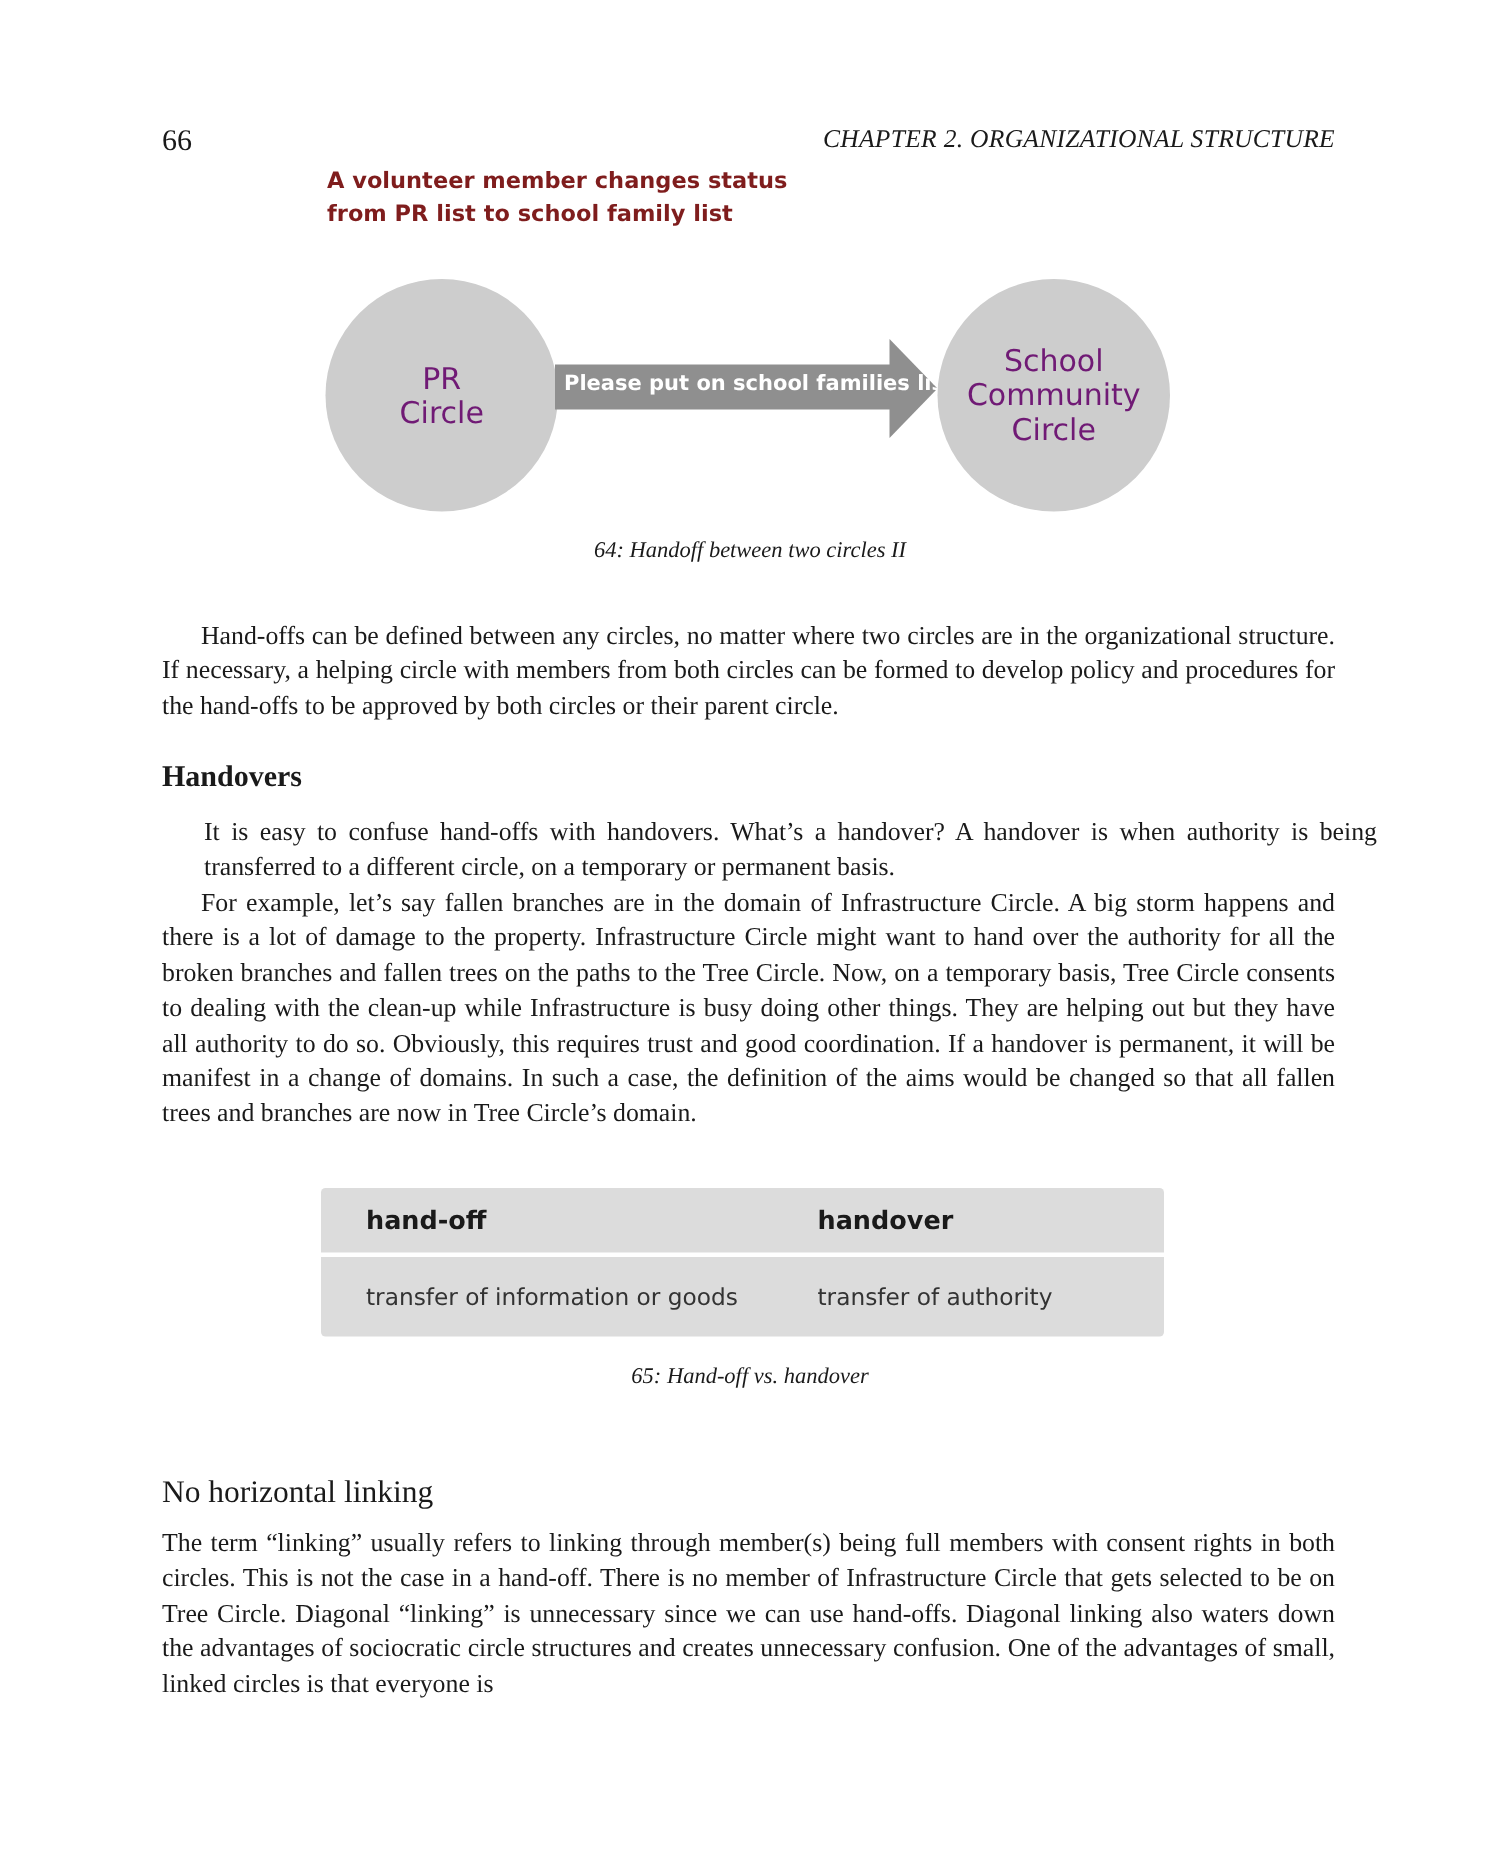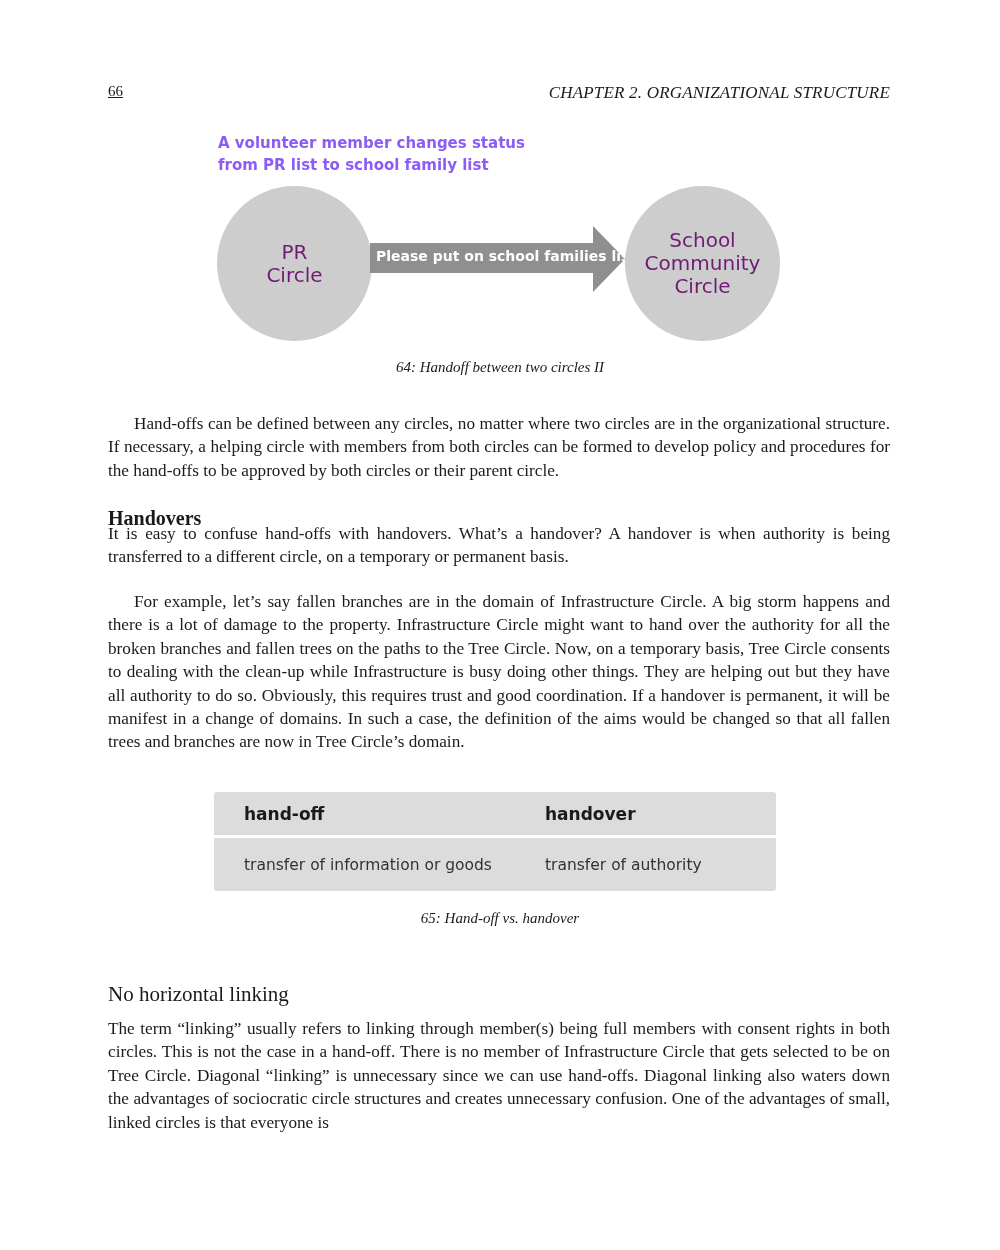--- a/index.html
+++ b/index.html
@@ -1,42 +1,42 @@
 <!DOCTYPE html>
 <html><head>
   <meta charset="utf-8">
   <style>
     html, body { margin: 0; padding: 0; background: #ffffff; }
     body { width: 1000px; height: 1250px; position: relative; overflow: hidden; color: #1a1a1a; }
     .serif { font-family: "Liberation Serif", "DejaVu Serif", serif; }
     .sans { font-family: "DejaVu Sans", "Liberation Sans", sans-serif; }
 
-    .page-number { position: absolute; left: 108px; top: 83px; font-size: 15px; text-decoration: underline; }
+    .page-number { position: absolute; left: 108px; top: 83px; font-size: 20px; }
     .running-head { position: absolute; right: 110px; top: 83px; font-size: 17px; font-style: italic; letter-spacing: 0.2px; }
 
-    .fig-title { position: absolute; left: 218px; top: 132px; font-size: 15px; font-weight: bold; line-height: 22px; color: #8b5cf6; }
+    .fig-title { position: absolute; left: 218px; top: 109px; font-size: 15px; font-weight: bold; line-height: 22px; color: #7f1d1d; }
 
     .circle { position: absolute; border-radius: 50%; background: #cdcdcd; display: flex; align-items: center; justify-content: center; text-align: center; font-size: 20px; line-height: 23px; color: #701a75; }
     .circle-left { left: 217px; top: 186px; width: 155px; height: 155px; }
     .circle-right { left: 625px; top: 186px; width: 155px; height: 155px; text-align: center; }
 
     .arrow { position: absolute; left: 370px; top: 226px; width: 258px; height: 66px; }
     .arrow-shaft { position: absolute; left: 0; top: 17px; width: 225px; height: 30px; background: #8f8f8f; }
     .arrow-head { position: absolute; left: 223px; top: 0; width: 0; height: 0; border-top: 33px solid transparent; border-bottom: 33px solid transparent; border-left: 32px solid #8f8f8f; }
     .arrow-label { position: absolute; left: 6px; top: 22px; font-size: 14px; font-weight: bold; color: #ffffff; white-space: nowrap; }
 
     .caption { position: absolute; width: 1000px; left: 0; text-align: center; font-size: 15px; font-style: italic; }
     .caption-64 { top: 359px; }
     .caption-65 { top: 910px; }
 
     .para { position: absolute; left: 108px; width: 782px; font-size: 17.2px; line-height: 23.4px; text-align: justify; margin: 0; }
     .indent { text-indent: 26px; }
     .p1 { top: 412px; }
     .h-handovers { position: absolute; left: 108px; top: 507px; font-size: 20px; font-weight: bold; }
-    .p2 { top: 522px; }
+    .p2 { top: 543px; margin-left: 28px; }
     .p3 { top: 590px; }
 
     .tbl { position: absolute; left: 214px; top: 792px; width: 562px; height: 99px; background: #dcdcdc; border-radius: 3px; }
     .tbl-row { position: absolute; left: 0; width: 562px; display: flex; }
     .tbl-head { top: 0; height: 43px; align-items: center; border-bottom: 3px solid #ffffff; font-weight: bold; font-size: 17px; }
     .tbl-body { top: 46px; height: 53px; align-items: center; font-size: 15.5px; color: #333; }
     .cell1 { position: absolute; left: 30px; }
     .cell2 { position: absolute; left: 331px; }
 
     .h-linking { position: absolute; left: 108px; top: 982px; font-size: 21px; font-weight: normal; }

